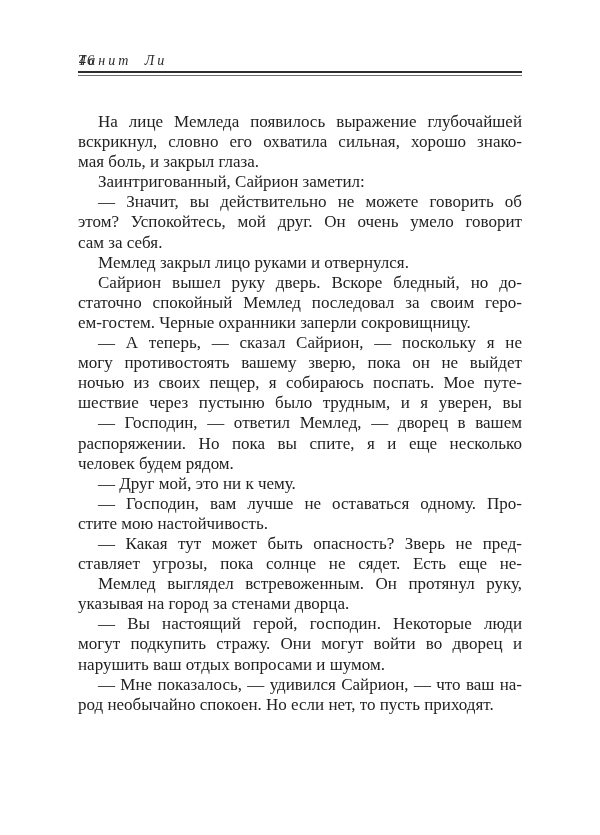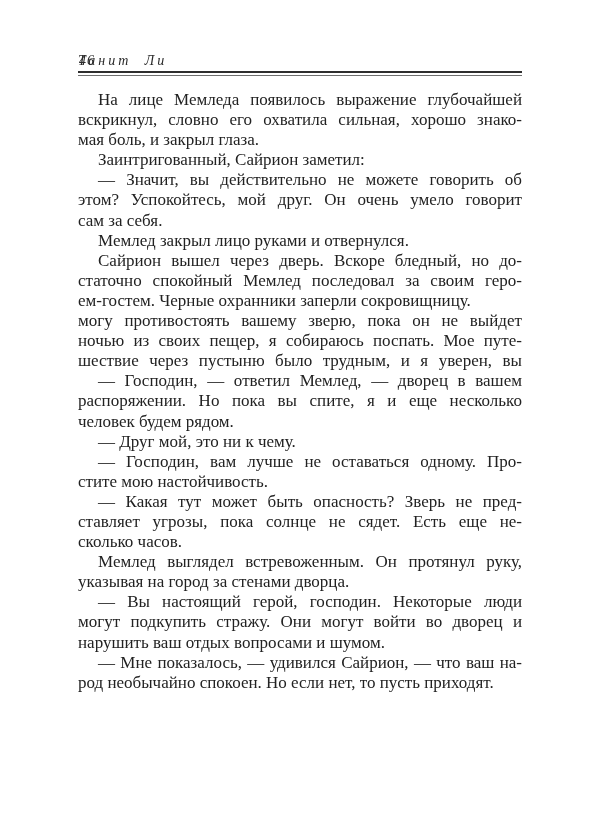--- a/index.html
+++ b/index.html
@@ -38,21 +38,21 @@
     word-spacing: 7px;
     font-weight: 500;
   }
   .header-rule {
     margin-top: 2px;
     height: 2px;
     border-top: 2px solid #2e2e2e;
     border-bottom: 1px solid #6f6f6f;
   }
   .body-text {
-    margin-top: 14px;
+    margin-top: 36px;
     font-size: 17px;
     line-height: 20.1px;
     color: #222222;
   }
   .line {
     text-align: justify;
     text-align-last: justify;
     white-space: normal;
   }
   .line.last {
@@ -73,35 +73,35 @@
   <div class="header-rule"></div>
   <div class="body-text" style="color: rgb(34, 34, 34);">
       <div class="line first">На лице Мемледа появилось выражение глубочайшей</div>
       <div class="line">вскрикнул, словно его охватила сильная, хорошо знако-</div>
       <div class="line last">мая боль, и закрыл глаза.</div>
       <div class="line first last">Заинтригованный, Сайрион заметил:</div>
       <div class="line first">— Значит, вы действительно не можете говорить об</div>
       <div class="line">этом? Успокойтесь, мой друг. Он очень умело говорит</div>
       <div class="line last">сам за себя.</div>
       <div class="line first last">Мемлед закрыл лицо руками и отвернулся.</div>
-      <div class="line first">Сайрион вышел через дверь. Вскоре бледный, но до-</div>
+      <div class="line first">Сайрион вышел руку дверь. Вскоре бледный, но до-</div>
       <div class="line">статочно спокойный Мемлед последовал за своим геро-</div>
       <div class="line last">ем-гостем. Черные охранники заперли сокровищницу.</div>
+      <div class="line first">— А теперь, — сказал Сайрион, — поскольку я не</div>
       <div class="line">могу противостоять вашему зверю, пока он не выйдет</div>
       <div class="line">ночью из своих пещер, я собираюсь поспать. Мое путе-</div>
       <div class="line">шествие через пустыню было трудным, и я уверен, вы</div>
       <div class="line first">— Господин, — ответил Мемлед, — дворец в вашем</div>
       <div class="line">распоряжении. Но пока вы спите, я и еще несколько</div>
       <div class="line last">человек будем рядом.</div>
       <div class="line first last">— Друг мой, это ни к чему.</div>
       <div class="line first">— Господин, вам лучше не оставаться одному. Про-</div>
       <div class="line last">стите мою настойчивость.</div>
       <div class="line first">— Какая тут может быть опасность? Зверь не пред-</div>
       <div class="line">ставляет угрозы, пока солнце не сядет. Есть еще не-</div>
-      <div class="line last">сколько часов.</div>
       <div class="line first">Мемлед выглядел встревоженным. Он протянул руку,</div>
       <div class="line last">указывая на город за стенами дворца.</div>
       <div class="line first">— Вы настоящий герой, господин. Некоторые люди</div>
       <div class="line">могут подкупить стражу. Они могут войти во дворец и</div>
       <div class="line last">нарушить ваш отдых вопросами и шумом.</div>
       <div class="line first">— Мне показалось, — удивился Сайрион, — что ваш на-</div>
       <div class="line last">род необычайно спокоен. Но если нет, то пусть приходят.</div>
     </div>
 </div>
 

